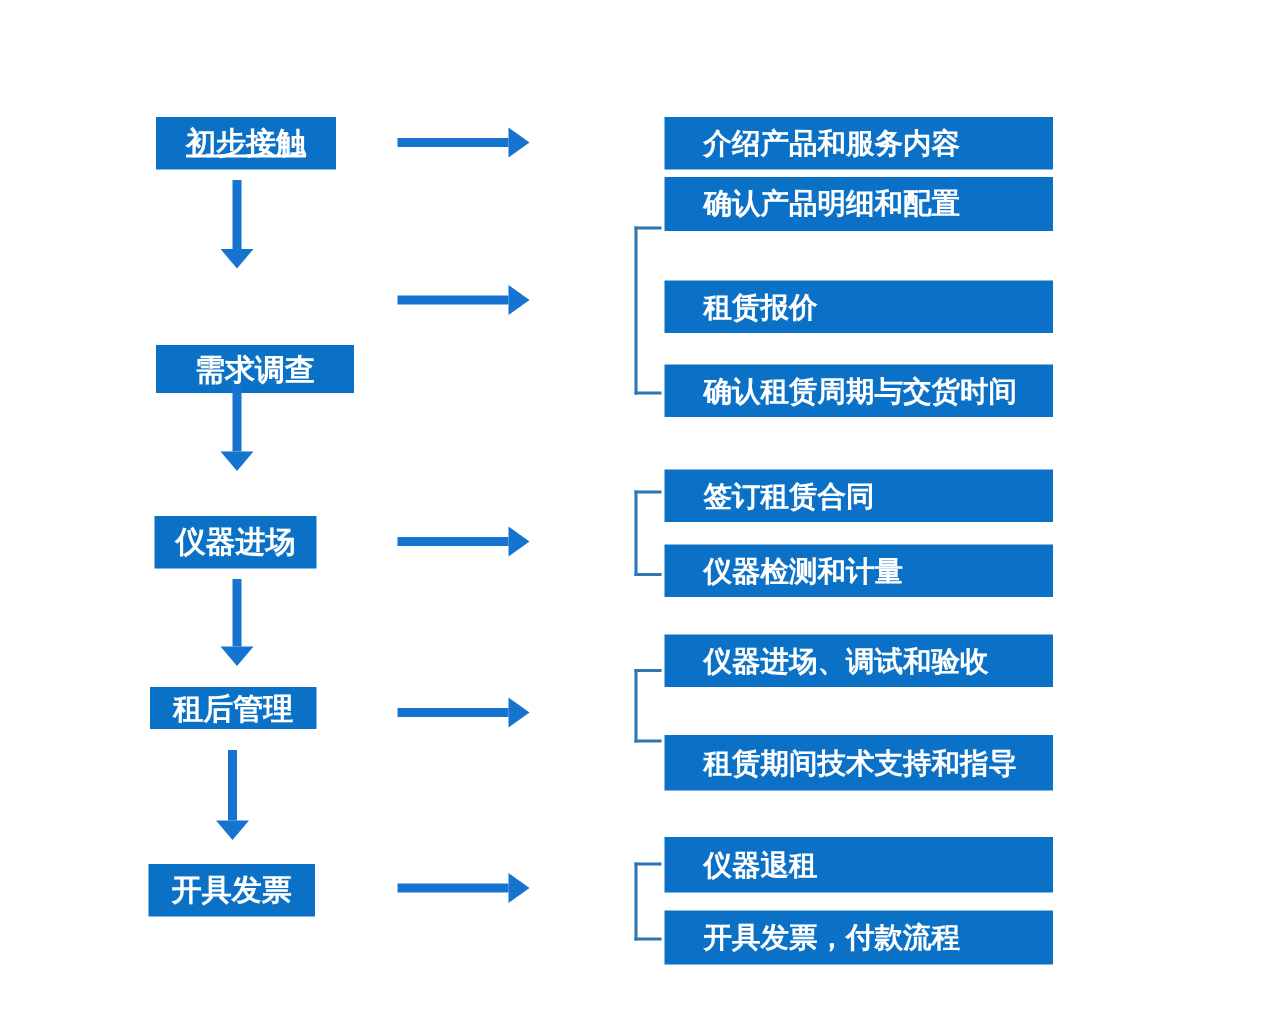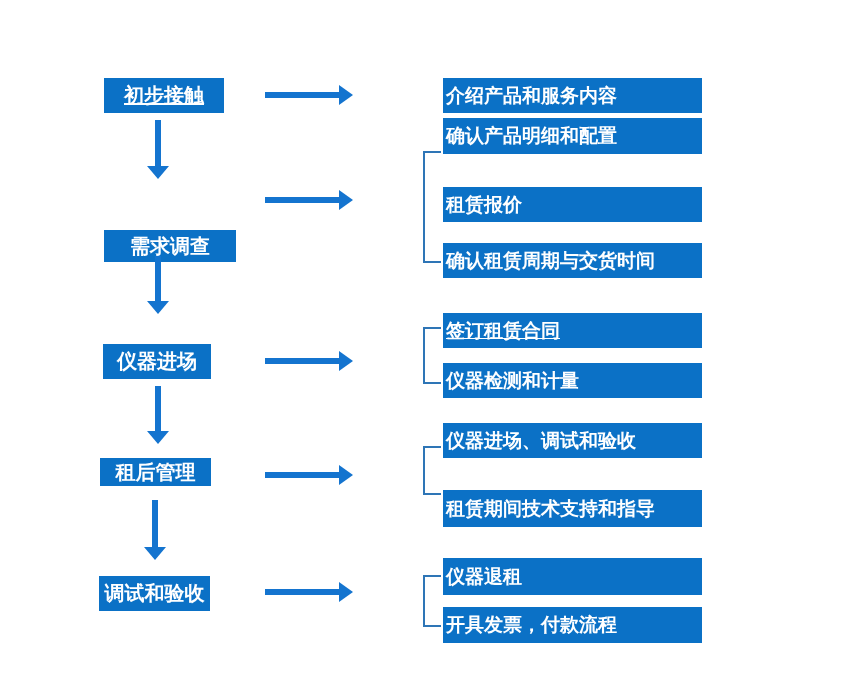--- a/index.html
+++ b/index.html
@@ -32,21 +32,21 @@
     font-size: 20px; font-weight: bold;
     white-space: nowrap;
   }
 
   .target-box {
     position: absolute;
     left: 443px; width: 259px;
     background: var(--primary, #0b71c6);
     color: var(--text-on-primary, #ffffff);
     display: flex; align-items: center;
-    padding-left: 3px;
+    padding-left: 26px;
     font-size: 19px; font-weight: bold;
     white-space: nowrap;
   }
 
   
   .h-arrow {
     position: absolute;
     left: 265px; width: 88px; height: 20px;
     display: flex; align-items: center;
   }
@@ -93,21 +93,21 @@
   <div class="step-box" style="left:104px; top:186px; width:132px; height:32px;margin-top:44px;">
     <span>需求调查</span>
   </div>
   <div class="step-box" style="left:103px; top:344px; width:108px; height:35px;">
     <span>仪器进场</span>
   </div>
   <div class="step-box" style="left:100px; top:458px; width:111px; height:28px;">
     <span>租后管理</span>
   </div>
   <div class="step-box" style="left:99px; top:576px; width:111px; height:35px;">
-    <span>调试和验收</span>
+    <span>开具发票</span>
   </div>
 
   <div class="v-arrow" style="left:147px; top:120px; height:59px;">
     <div class="shaft"></div>
     <div class="head"></div>
   </div>
   <div class="v-arrow" style="left:147px; top:256px; height:58px;">
     <div class="shaft"></div>
     <div class="head"></div>
   </div>
@@ -153,21 +153,21 @@
   <div class="target-box" style="top:118px; height:36px;">
     <span>确认产品明细和配置</span>
   </div>
   <div class="target-box" style="top:187px; height:35px;">
     <span>租赁报价</span>
   </div>
   <div class="target-box" style="top:243px; height:35px;">
     <span>确认租赁周期与交货时间</span>
   </div>
 
-  <div class="target-box" style="top:313px; height:35px;text-decoration:underline;">
+  <div class="target-box" style="top:313px; height:35px;">
     <span>签订租赁合同</span>
   </div>
   <div class="target-box" style="top:363px; height:35px;">
     <span>仪器检测和计量</span>
   </div>
 
   <div class="target-box" style="top:423px; height:35px;">
     <span>仪器进场、调试和验收</span>
   </div>
   <div class="target-box" style="top:490px; height:37px;">

